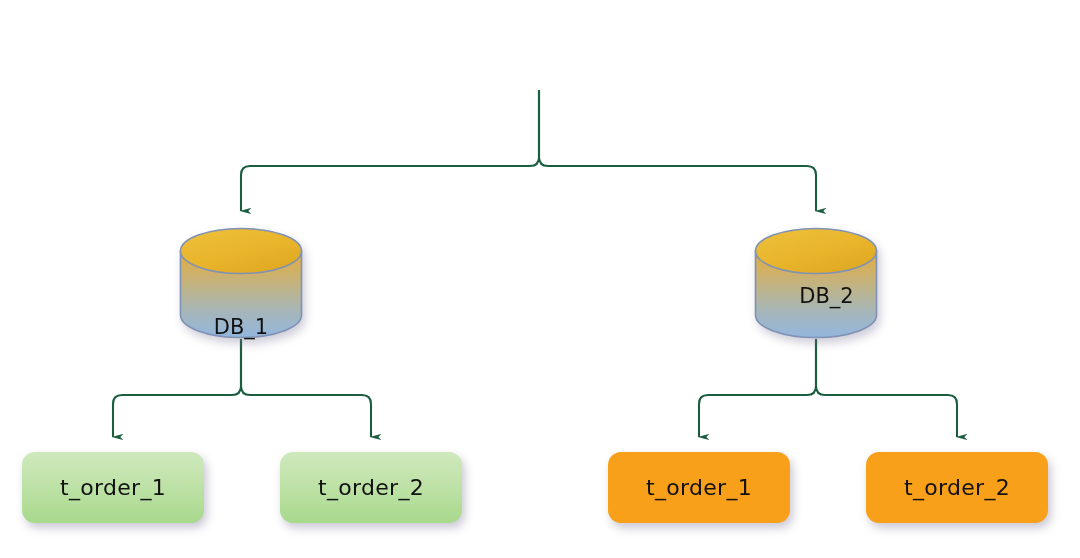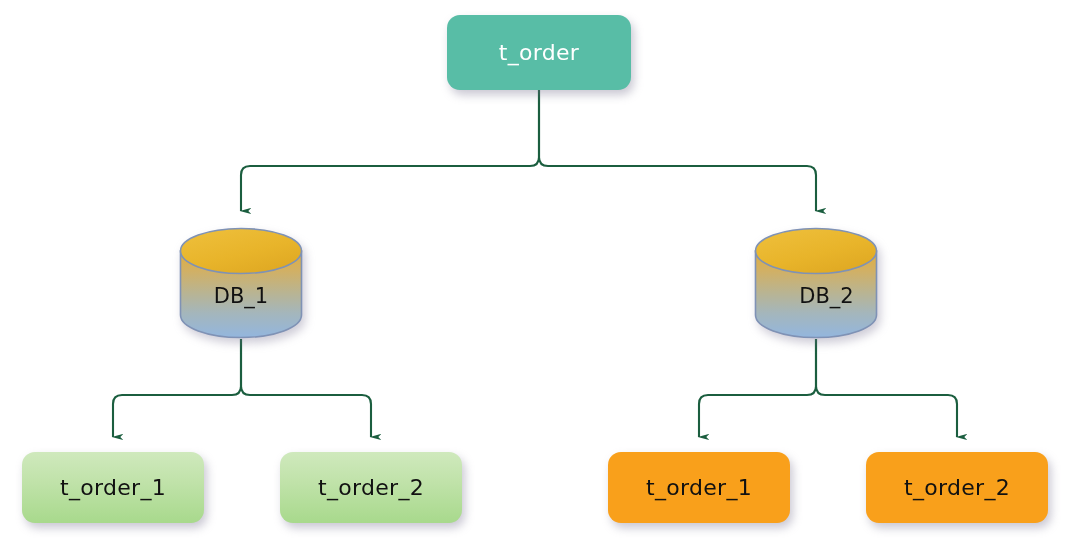--- a/index.html
+++ b/index.html
@@ -117,25 +117,22 @@
       <path d="M 241 339 L 241 386 Q 241 395 232 395 L 122 395 Q 113 395 113 404 L 113 437" marker-end="url(#arrowhead)"></path>
 
       <path d="M 241 339 L 241 386 Q 241 395 250 395 L 362 395 Q 371 395 371 404 L 371 437" marker-end="url(#arrowhead)"></path>
 
       <path d="M 816 339 L 816 386 Q 816 395 807 395 L 708 395 Q 699 395 699 404 L 699 437" marker-end="url(#arrowhead)"></path>
 
       <path d="M 816 339 L 816 386 Q 816 395 825 395 L 948 395 Q 957 395 957 404 L 957 437" marker-end="url(#arrowhead)"></path>
     </g>
   </svg>
 
-  <div class="node box box-root" style="left:447px; top:15px; width:184px; height:75px;">
-    <span class="label">t_order</span>
-  </div>
 
-  <div class="node cyl" style="left:179px; top:227px; width:124px; height:112px;">
+  <div class="node cyl" style="left:179px; top:227px; width:124px; height:112px;align-items:flex-end;">
     <svg width="124" height="112" viewBox="0 0 124 112" xmlns="http://www.w3.org/2000/svg">
       <path d="M 1.5 24 L 1.5 88 A 60.5 22.5 0 0 0 122.5 88 L 122.5 24 Z" fill="url(#cylBody)" stroke="#7f92b5" stroke-width="1.6"></path>
       <ellipse cx="62" cy="24" rx="60.5" ry="22.5" fill="url(#cylTop)" stroke="#7f92b5" stroke-width="1.6"></ellipse>
     </svg>
     <span class="label">DB_1</span>
   </div>
 
   <div class="node cyl" style="left:754px; top:227px; width:124px; height:112px;padding-left:21px;">
     <svg width="124" height="112" viewBox="0 0 124 112" xmlns="http://www.w3.org/2000/svg">
       <path d="M 1.5 24 L 1.5 88 A 60.5 22.5 0 0 0 122.5 88 L 122.5 24 Z" fill="url(#cylBody)" stroke="#7f92b5" stroke-width="1.6"></path>

